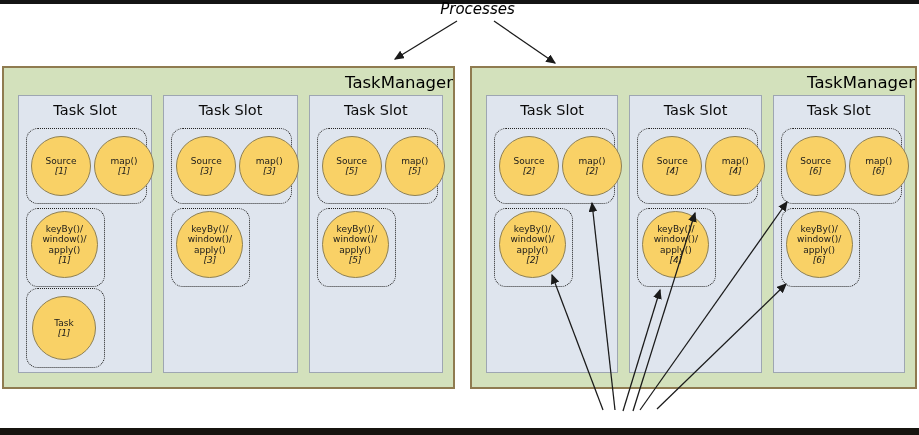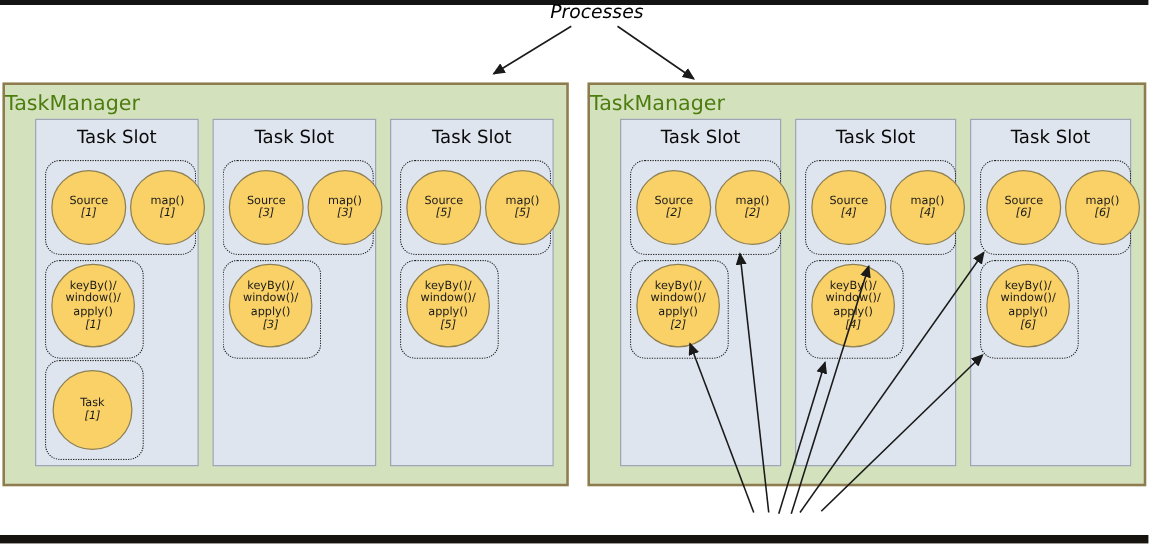--- a/index.html
+++ b/index.html
@@ -19,22 +19,22 @@
   #arrows line{stroke:var(--arrow,#1a1a1a);stroke-width:1.25;}
 
   .tm{
     position:absolute;top:66px;height:319px;
     background:var(--taskmanager-bg,#d3e1bc);
     border:2px solid var(--taskmanager-border,#8f7b50);
     z-index:1;
   }
   #tm1{left:2px;width:449px;}
   #tm2{left:470px;width:443px;}
-  .tm-title{margin-top:5px;text-align:left;font-size:16.5px;color:#4d7c0f;}
-  .slots{display:flex;gap:11px;padding:3px 10px 0 24px;}
+  .tm-title{margin-top:5px;text-align:right;font-size:16.5px;color:#000000;}
+  .slots{display:flex;gap:11px;padding:3px 10px 0 14px;}
   .slot{
     position:relative;flex:1;height:276px;
     background:var(--slot-bg,#dfe5ee);
     border:1px solid var(--slot-border,#9ea6b2);
   }
   .slot-title{margin-top:6px;text-align:center;font-size:14.5px;color:#0a0a0a;}
 
   .grp{position:absolute;border:1.5px dotted #222;border-radius:12px;}
   .grp-sm{left:7px;top:32px;width:119px;height:74px;}
   .grp-kb{left:7px;top:112px;width:77px;height:77px;}

